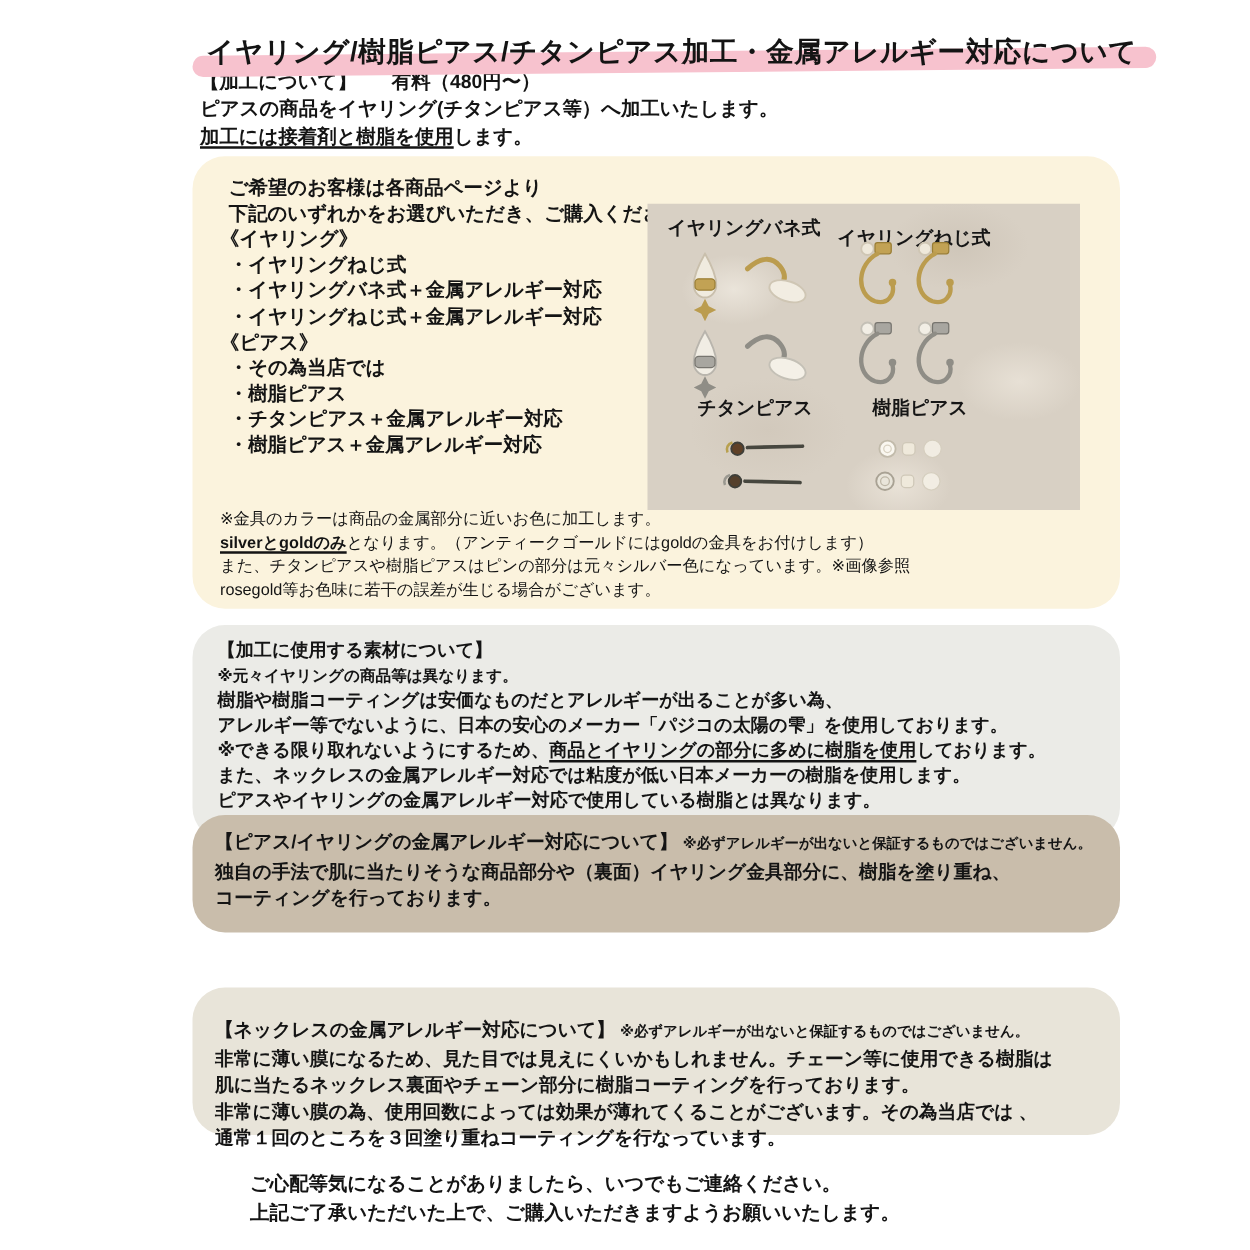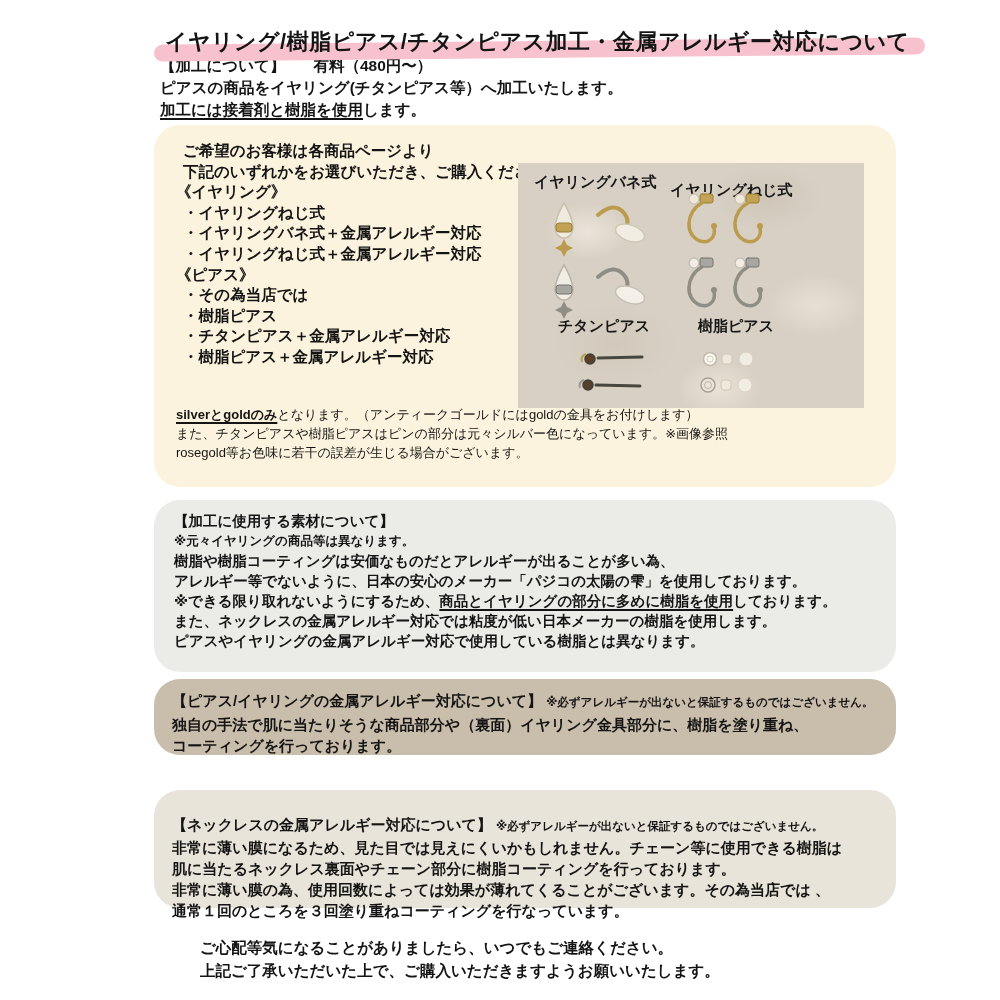--- a/index.html
+++ b/index.html
@@ -42,21 +42,21 @@
   }
   .ph-label{position:absolute;font-weight:bold;font-size:15px;white-space:nowrap;color:#161616;}
   .ph-l1{left:16px;top:10px;}
   .ph-l2{left:152px;top:18px;}
   .ph-l3{left:40px;top:154px;}
   .ph-l4{left:180px;top:154px;}
   .ph-art{position:absolute;left:0;top:0;}
 
   .box2{top:500px;height:172px;background:#ebebe7;padding:11px 20px;font-size:14.5px;line-height:20px;}
   .box2 .small{font-size:12.5px;font-weight:bold;}
-  .box3{top:679px;height:76px;background:#c9bdab;padding:11px 18px;font-size:15px;line-height:21.5px;}
+  .box3{top:652px;height:94px;background:#c9bdab;padding:11px 18px;font-size:15px;line-height:21.5px;}
   .box4{top:790px;height:118px;background:#e8e4d9;padding:24px 18px;font-size:15px;line-height:21px;}
   .tiny{font-size:11.5px;font-weight:bold;}
   .hrow .h{margin-right:4px;}
 
   .footer{position:absolute;left:160px;top:936px;font-size:15.5px;line-height:23px;font-weight:bold;margin-left:40px;}
 </style>
 </head>
 <body>
 
 <div class="page">
@@ -145,20 +145,21 @@
           <circle cx="228" cy="196" r="7" fill="#f6f2e8" opacity=".85" stroke="#d5cebe" stroke-width="1"></circle>
           <circle cx="190" cy="222" r="7" fill="#e9e5da" stroke="#a9a294" stroke-width="1.5"></circle>
           <circle cx="190" cy="222" r="3.5" fill="none" stroke="#bcb5a5" stroke-width="1"></circle>
           <rect x="203" y="217" width="10" height="10" rx="3" fill="#efe9db" stroke="#cfc8b8" stroke-width="1"></rect>
           <circle cx="227" cy="222" r="7" fill="#f6f2e8" opacity=".85" stroke="#d5cebe" stroke-width="1"></circle>
         </g>
       </svg>
     </div>
 
     <div class="notes">
+      <p>※金具のカラーは商品の金属部分に近いお色に加工します。</p>
       <p><span class="ul">silverとgoldのみ</span><span>となります。（アンティークゴールドにはgoldの金具をお付けします）</span></p>
       <p>また、チタンピアスや樹脂ピアスはピンの部分は元々シルバー色になっています。※画像参照</p>
       <p>rosegold等お色味に若干の誤差が生じる場合がございます。</p>
     </div>
   </section>
 
   <section class="box box2">
     <p class="b">【加工に使用する素材について】</p>
     <p class="small">※元々イヤリングの商品等は異なります。</p>
     <p class="b">樹脂や樹脂コーティングは安価なものだとアレルギーが出ることが多い為、</p>

